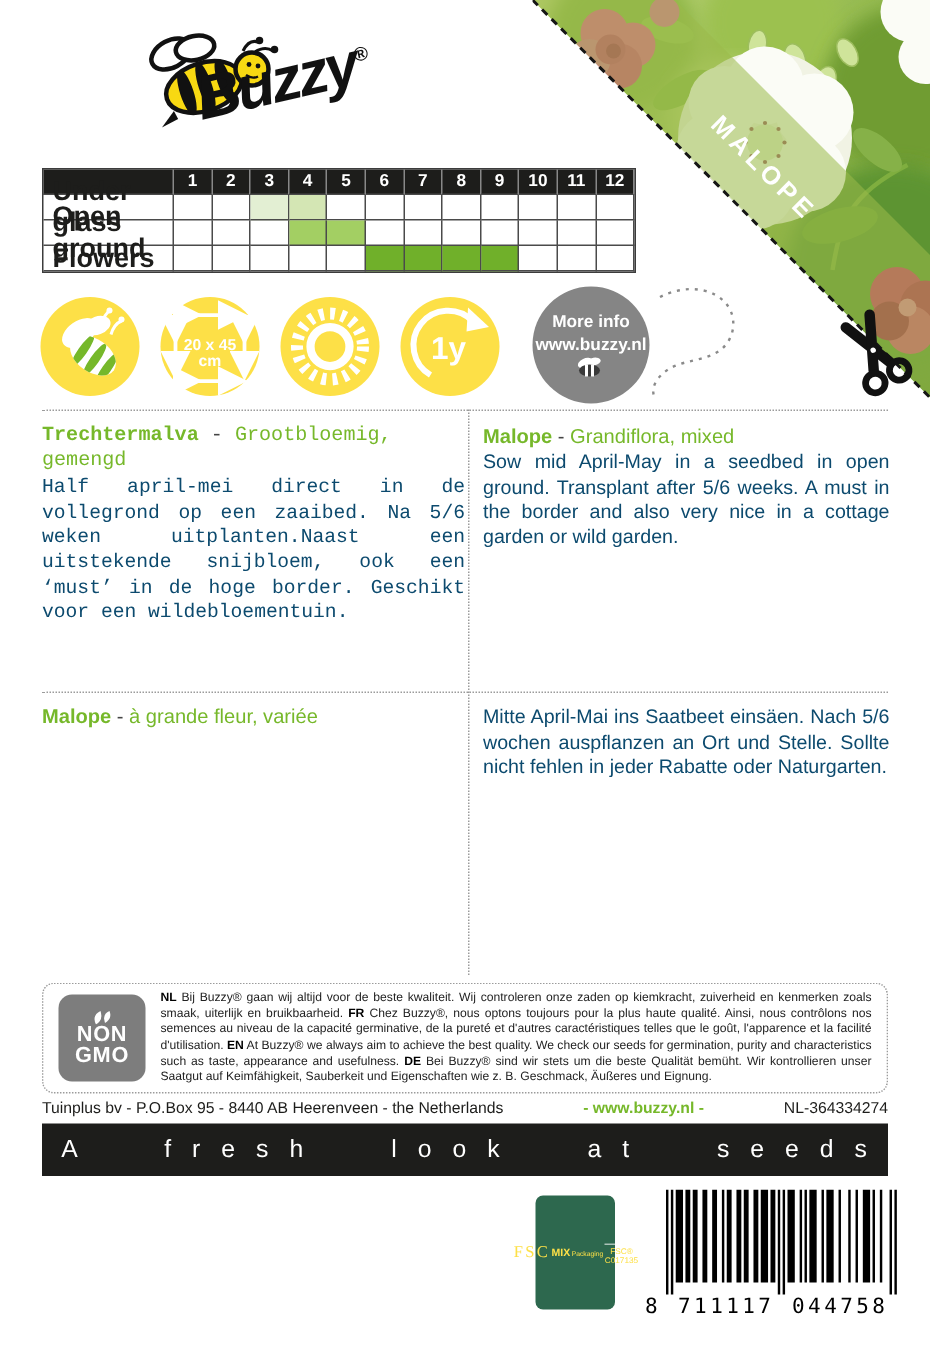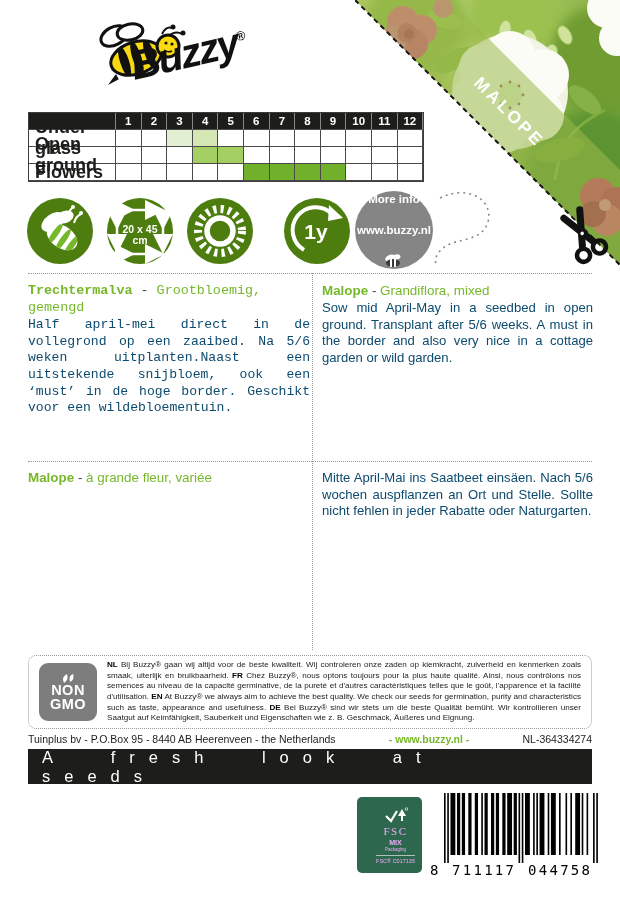--- a/index.html
+++ b/index.html
@@ -17,26 +17,26 @@
        grid-auto-rows:17px;border:1.5px solid #3c3c3c;background:#fff;}
   .cal>div{border-right:1px solid #4a4a4a;border-bottom:1px solid #4a4a4a;
        display:flex;align-items:center;justify-content:center;}
   .cal .cal-h{background:#1d1d1b;color:#fff;font-weight:bold;font-size:11.5px;border-right:1px solid #888;}
   .cal .cal-corner{border-right:1px solid #888;}
   .cal .cal-l{justify-content:flex-start;padding-left:6px;font-weight:bold;font-size:18px;}
   .hl-light1{background:#e3efd3}.hl-light2{background:#d4e6b4}
   .hl-medium{background:#a3cf63}.hl-strong{background:#70b02a}
 
   
-  .roundel{width:66px;height:66px;border-radius:50%;background:#4d7c0f;top:198px;
+  .roundel{width:66px;height:66px;border-radius:50%;background:#fde047;top:198px;
     display:flex;justify-content:center;}
   .roundel svg{display:block;}
   #roundel-info{left:355px;top:191px;width:78px;height:78px;border-radius:50%;background:#858585;
     display:flex;flex-direction:column;align-items:center;justify-content:center;color:#fff;
-    font-weight:bold;font-size:11.5px;line-height:1.25;text-align:center;gap:16px;}
+    font-weight:bold;font-size:11.5px;line-height:1.25;text-align:center;}
 
   
   .dot-h{border-top:1.5px dotted #9b9b9b;height:0;}
   .dot-v{border-left:1.5px dotted #9b9b9b;width:0;}
 
   
   .desc{line-height:1.27;}
   .desc .head{font-size:13.4px;}
   .desc .t{color:#76b82a;font-weight:bold;}
   .desc .s{color:#76b82a;}
@@ -50,27 +50,27 @@
     display:flex;flex-direction:column;align-items:center;justify-content:center;color:#fff;
     font-weight:bold;font-size:14.5px;line-height:1.0;letter-spacing:.5px;}
   #quality-text{margin:0;font-size:8.1px;line-height:1.32;text-align:justify;color:#222;}
   #quality-text b{color:#000;}
 
   
   #address-row{left:28px;top:733px;width:564px;display:flex;justify-content:space-between;
     font-size:10.5px;}
   #address-row .site{color:#76b82a;font-weight:bold;}
   #tagline-bar{left:28px;top:749px;width:564px;height:35px;background:#1d1d1b;color:#fff;
-    display:flex;align-items:center;justify-content:flex-start;font-size:16.5px;
-    letter-spacing:14px;word-spacing:26px;padding-left:14px;box-sizing:border-box;}
+    display:flex;align-items:center;justify-content:flex-end;font-size:16.5px;
+    letter-spacing:14px;word-spacing:26px;box-sizing:border-box;}
 
   
   #fsc{left:357px;top:797px;width:53px;height:76px;background:#2d684e;border-radius:5px;
-    color:#f0abfc;display:flex;flex-direction:column;align-items:center;justify-content:center;
-    text-align:center;gap:1px;padding-left:12px;}
+    color:#fde047;display:flex;flex-direction:row;align-items:center;justify-content:center;
+    text-align:center;gap:1px;}
   #fsc .acr{font-family:"Liberation Serif","DejaVu Serif",serif;font-size:11px;letter-spacing:1.5px;}
   #fsc .grade{font-size:7px;font-weight:bold;margin-top:1px;}
   #fsc .cat{font-size:4.5px;}
   #fsc .lic{font-size:5.5px;margin-top:2px;border-top:1px solid rgba(255,255,255,.6);padding-top:2px;}
 
   
   #barcode{left:430px;top:793px;}
   #barcode text{font-family:"DejaVu Sans Mono","Liberation Mono",monospace;font-size:14px;fill:#000;}
 </style>
 </head>
@@ -283,21 +283,21 @@
   </svg>
 </div>
 
 <div class="abs roundel" style="left:187px;">
   <svg width="66" height="66" viewBox="-33 -33 66 66">
     <circle cx="0" cy="0" r="13" fill="none" stroke="#fff" stroke-width="5.5"></circle>
     <circle cx="0" cy="0" r="22" fill="none" stroke="#fff" stroke-width="8" stroke-dasharray="3.2 4.2"></circle>
   </svg>
 </div>
 
-<div class="abs roundel" style="left:284px;">
+<div class="abs roundel" style="left:267px;">
   <svg width="66" height="66" viewBox="-33 -33 66 66">
     <path d="M-13,19 A 23 23 0 1 1 15,-17" fill="none" stroke="#fff" stroke-width="4"></path>
     <polygon points="12,-26 26,-13 11,-10" fill="#fff"></polygon>
     <text x="-1" y="8" text-anchor="middle" font-size="21" font-weight="bold" fill="#fff">1y</text>
   </svg>
 </div>
 
 <div class="abs" id="roundel-info">
   <span>More info</span>
   <span>www.buzzy.nl</span>

